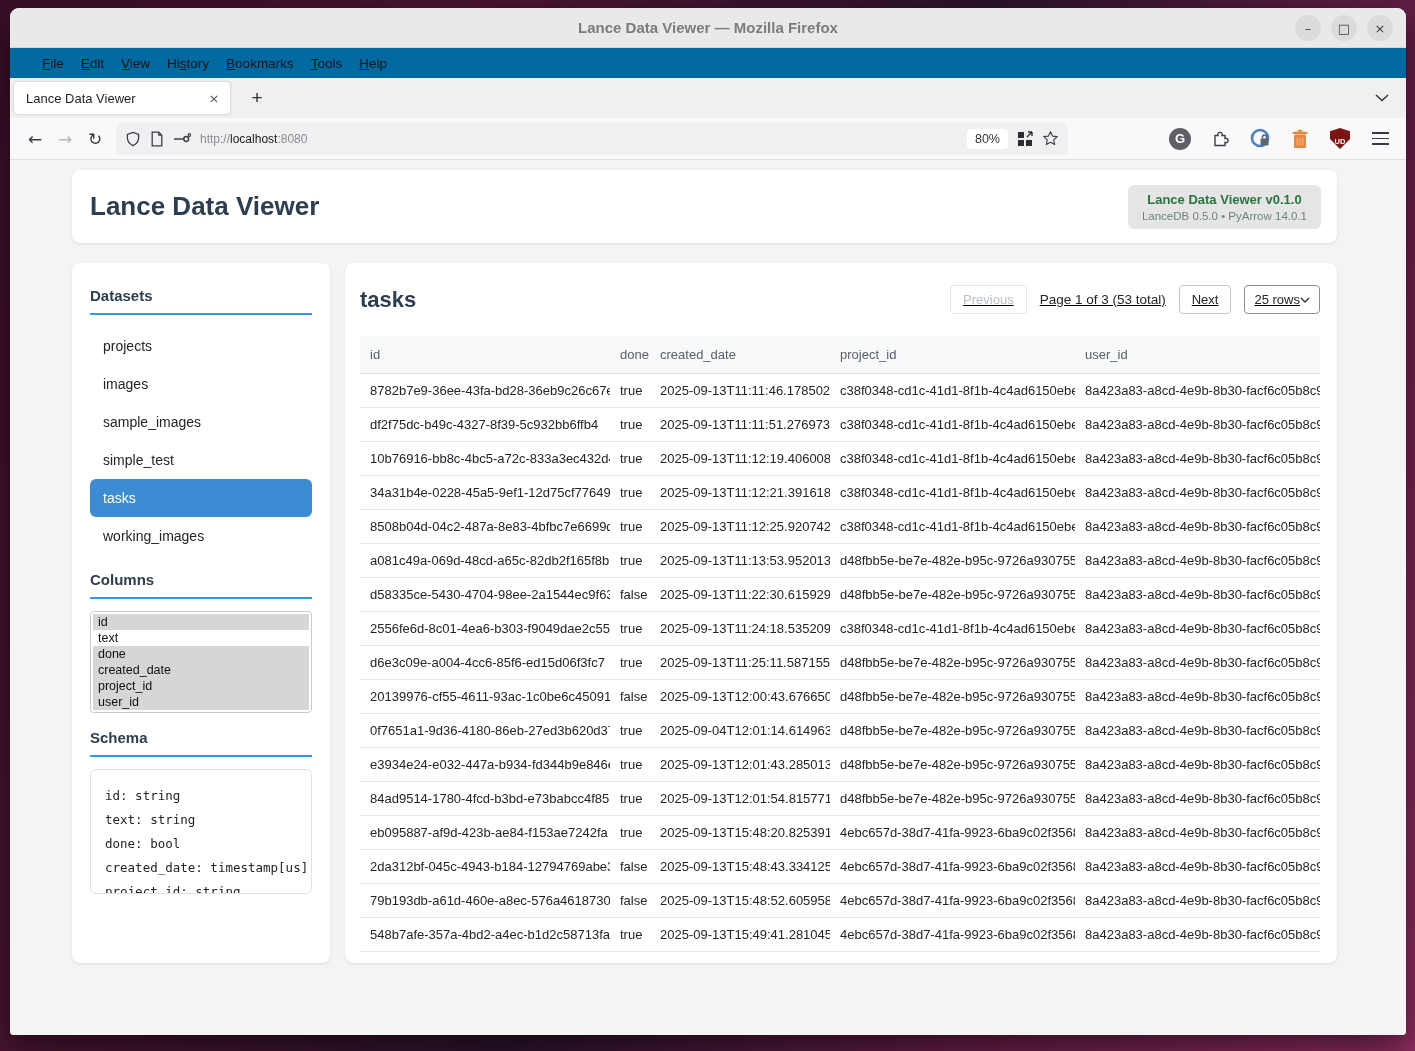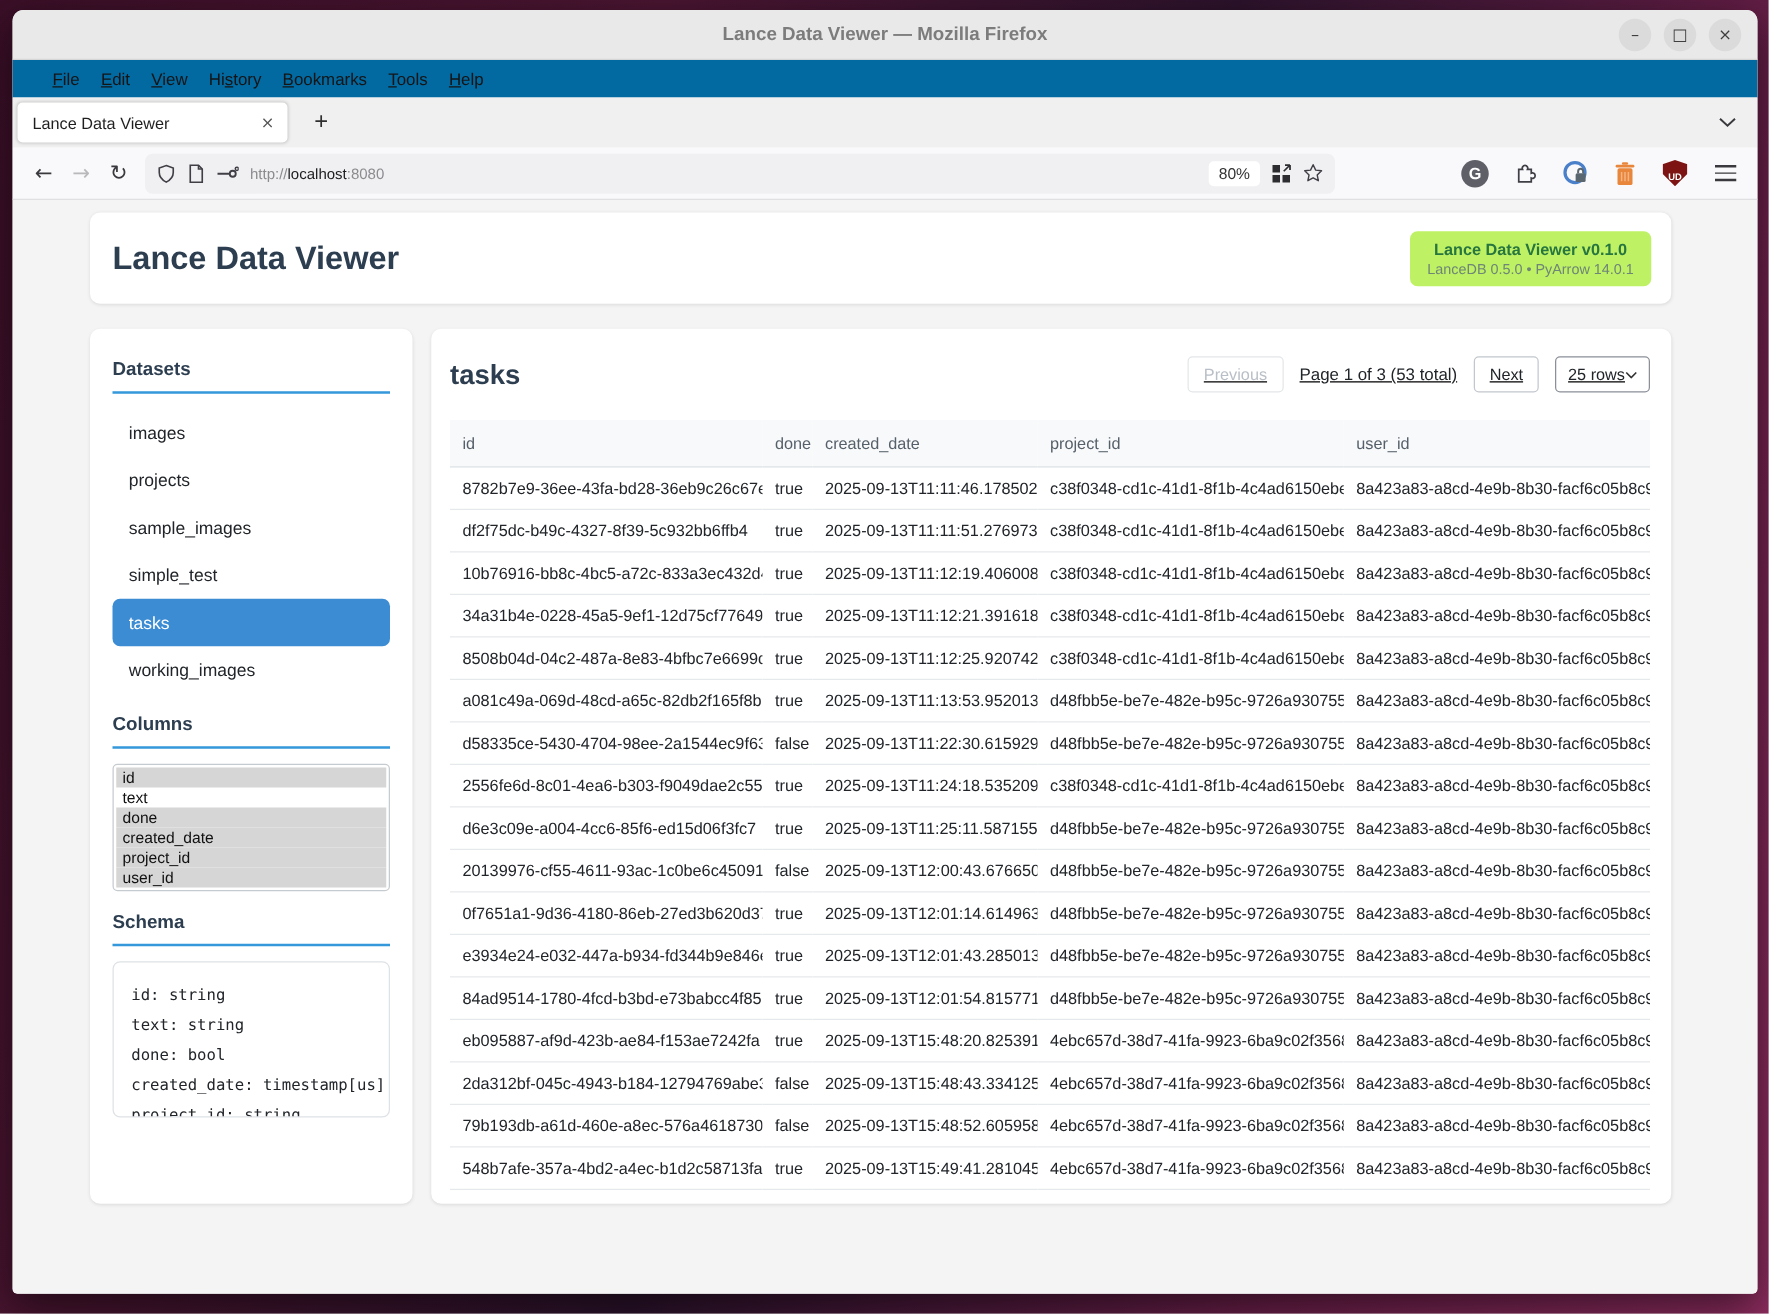--- a/index.html
+++ b/index.html
@@ -65,21 +65,21 @@
   .ublock-shield span { color:#fff; font-size:7.5px; font-weight:700; margin-top:5px; }
   .hamburger { display:flex; flex-direction:column; gap:4px; }
   .hamburger i { display:block; width:17px; height:1.8px; background:#3a3a3e; }
 
   
   .viewport { flex:1; background:#f4f4f4; overflow:hidden; }
   .header-card { width:1265px; margin:10px 0 0 62px; height:73px; background:#fff;
     border-radius:8px; box-shadow:0 1px 3px rgba(0,0,0,.10); display:flex; align-items:center;
     justify-content:space-between; padding:0 16px 0 18px; }
   .page-title { font-size:26px; font-weight:700; color:#2c3e50; }
-  .version-badge { background:#bef264; border-radius:6px; padding:7px 14px; text-align:center; }
+  .version-badge { background:#e5e5e5; border-radius:6px; padding:7px 14px; text-align:center; }
   .badge-title { font-size:13px; font-weight:700; color:#27753f; }
   .badge-sub { font-size:11.5px; color:#6e8577; margin-top:3px; }
 
   .layout { display:flex; gap:15px; width:1265px; margin:20px 0 0 62px; align-items:flex-start; }
   .card { background:#fff; border-radius:8px; box-shadow:0 1px 3px rgba(0,0,0,.10); }
   .sidebar-card { width:258px; height:700px; padding:24px 18px; flex:none; overflow:hidden; }
   .main-card { flex:1; height:700px; padding:18px 17px 20px 15px; overflow:hidden; }
 
   .side-heading { font-size:15px; font-weight:700; color:#2c3e50; padding-bottom:9px;
     border-bottom:2px solid #3498db; margin-bottom:12px; }
@@ -244,22 +244,22 @@
           <div class="badge-title">Lance Data Viewer v0.1.0</div>
           <div class="badge-sub">LanceDB 0.5.0 • PyArrow 14.0.1</div>
         </div>
       </div>
 
       <div class="layout">
 
         <aside class="sidebar-card card">
           <div class="side-heading">Datasets</div>
           <div>
+              <div class="ds-item">projects</div>
               <div class="ds-item">images</div>
-              <div class="ds-item">projects</div>
               <div class="ds-item">sample_images</div>
               <div class="ds-item">simple_test</div>
               <div class="ds-item selected">tasks</div>
               <div class="ds-item">working_images</div>
             </div>
 
           <div class="side-heading mt">Columns</div>
           <div class="col-select">
               <div class="col-opt selected">id</div>
               <div class="col-opt">text</div>
@@ -380,21 +380,21 @@
                   <tr>
                     <td>20139976-cf55-4611-93ac-1c0be6c45091</td>
                     <td>false</td>
                     <td>2025-09-13T12:00:43.676650</td>
                     <td>d48fbb5e-be7e-482e-b95c-9726a9307553</td>
                     <td>8a423a83-a8cd-4e9b-8b30-facf6c05b8c9</td>
                   </tr>
                   <tr>
                     <td>0f7651a1-9d36-4180-86eb-27ed3b620d37</td>
                     <td>true</td>
-                    <td>2025-09-13T12:01:14.614963</td>
+                    <td>2025-09-04T12:01:14.614963</td>
                     <td>d48fbb5e-be7e-482e-b95c-9726a9307553</td>
                     <td>8a423a83-a8cd-4e9b-8b30-facf6c05b8c9</td>
                   </tr>
                   <tr>
                     <td>e3934e24-e032-447a-b934-fd344b9e846e</td>
                     <td>true</td>
                     <td>2025-09-13T12:01:43.285013</td>
                     <td>d48fbb5e-be7e-482e-b95c-9726a9307553</td>
                     <td>8a423a83-a8cd-4e9b-8b30-facf6c05b8c9</td>
                   </tr>

